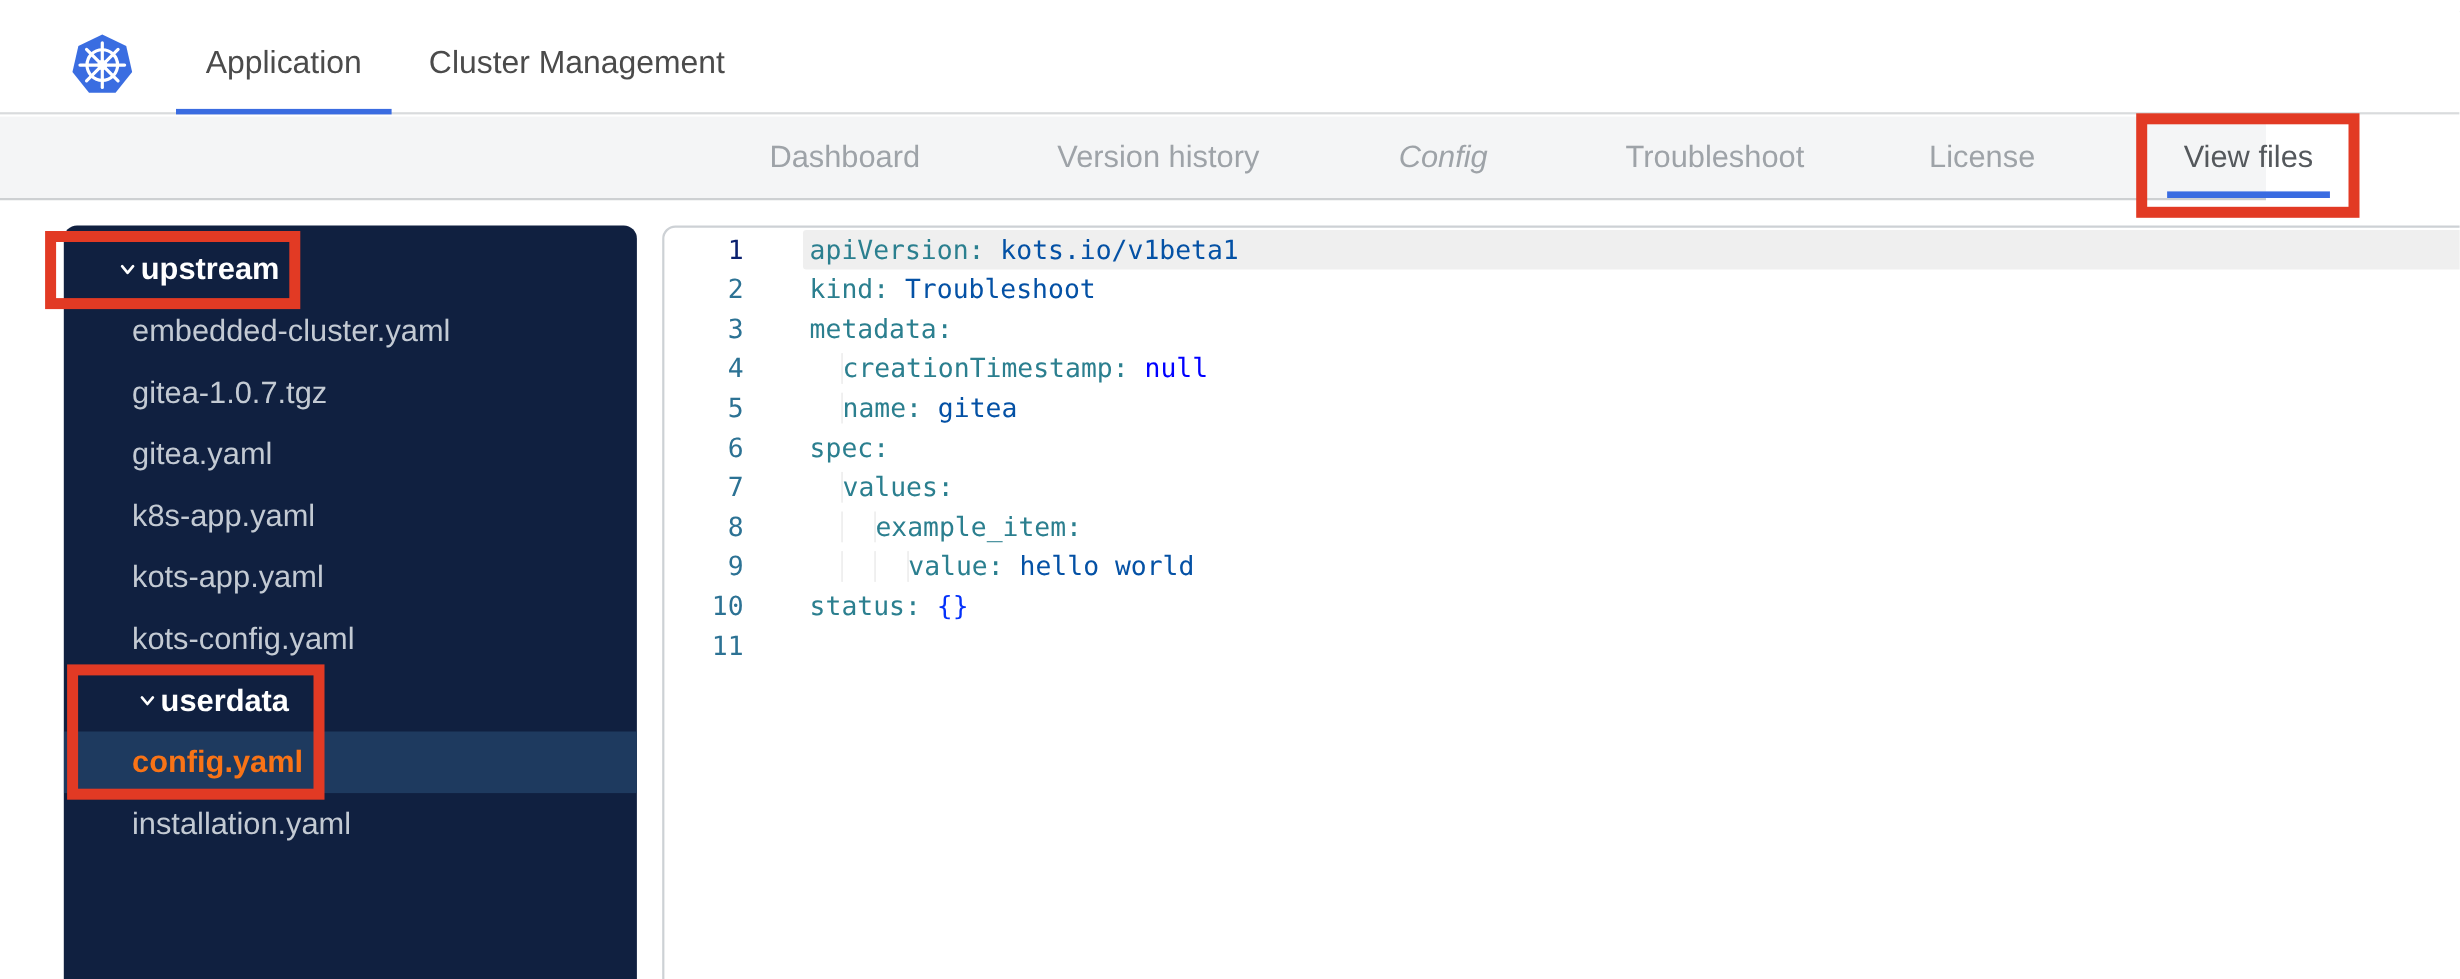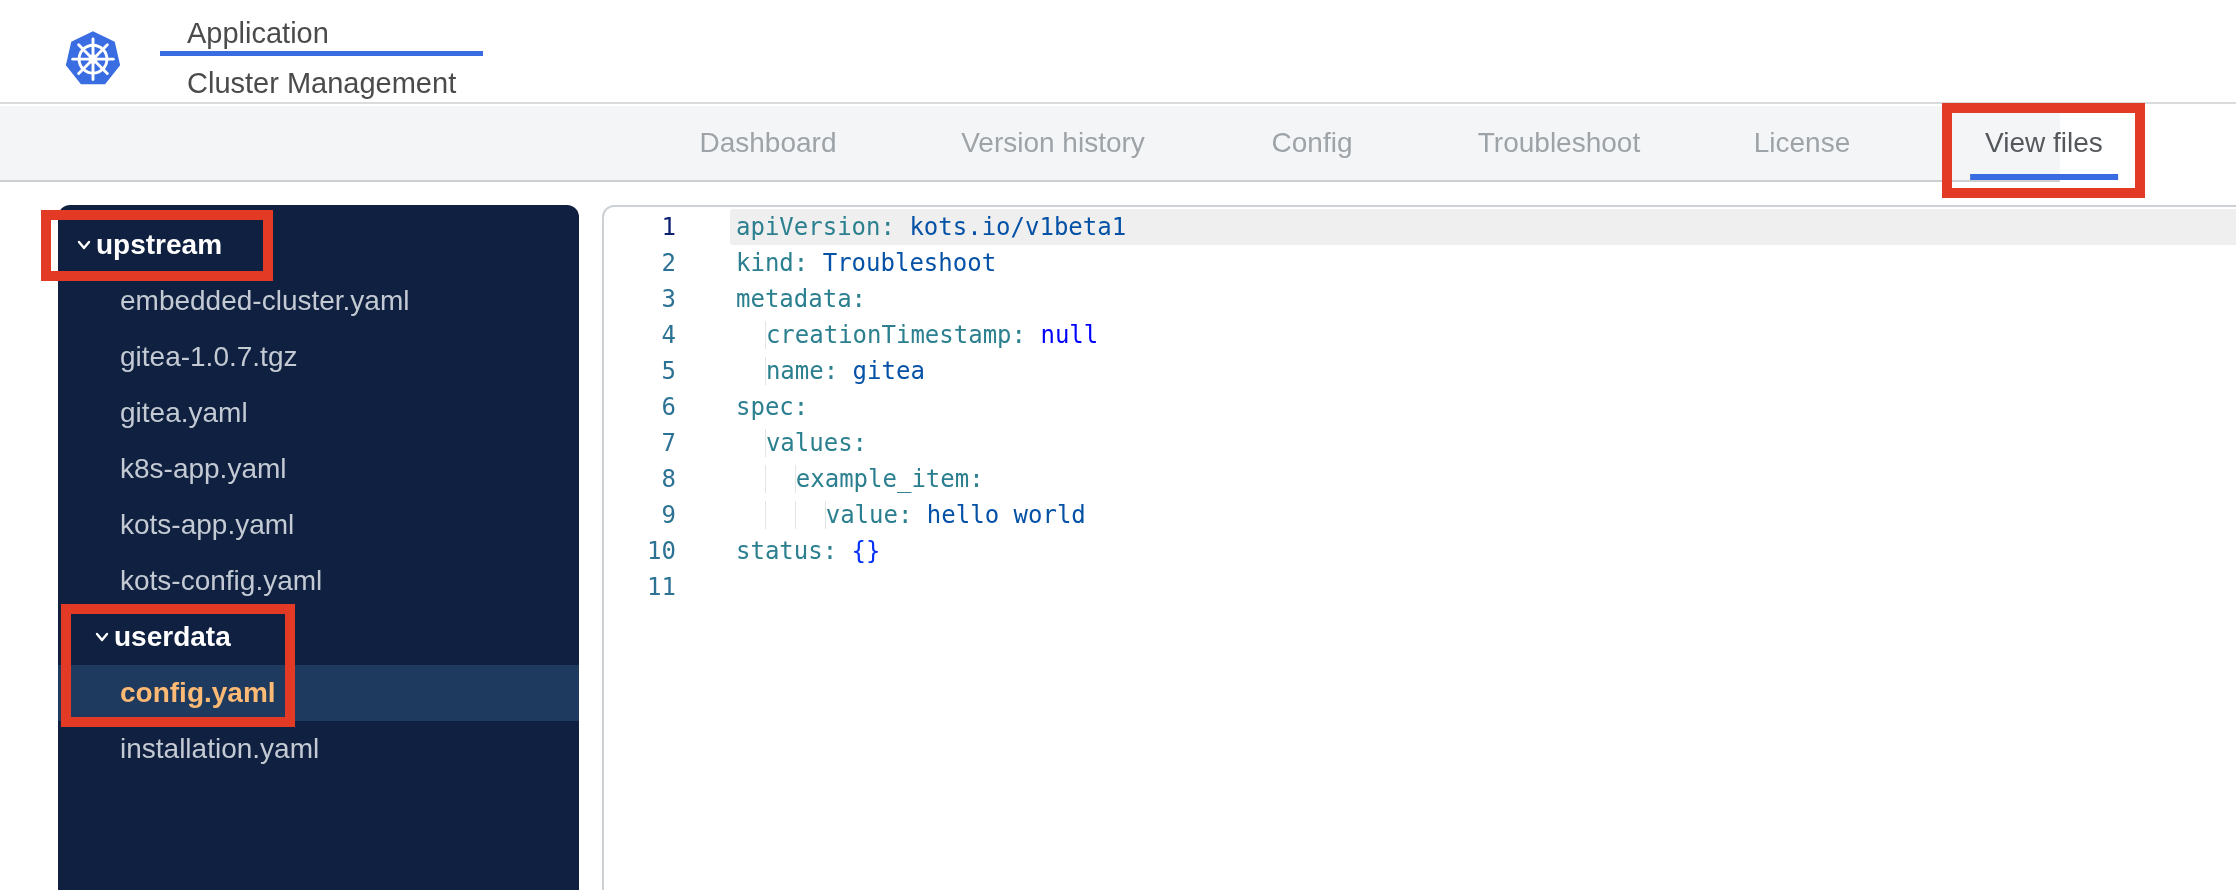--- a/index.html
+++ b/index.html
@@ -8,47 +8,47 @@
 
   
   .top-hairline { position:absolute; left:0; top:10px; width:2236px; height:1px;
                   background:#e2e3e5; }
 
   
   .app-header { position:absolute; left:0; top:10px; width:2236px; height:94px;
                 background:#ffffff; border-bottom:2px solid #d9dbdd; }
   .k8s-logo { position:absolute; left:64px; top:19px; width:58px; height:58px; }
   .header-tabs { position:absolute; left:160px; top:0; height:94px;
-                 display:flex; gap:7px;flex-direction:column; }
+                 display:flex; gap:7px; }
   .header-tab { display:flex; align-items:center; padding:0 27px; height:94px;
                 font-size:29px; color:var(--header_text); cursor:pointer; }
   .header-tab.active { font-weight:500; border-bottom:5px solid var(--accent); padding-top:5px; }
 
   
   .sub-nav { position:absolute; left:0; top:106px; width:2060px; height:76px;
              background:var(--nav_bg); border-bottom:2px solid #cdd0d2; }
   .sub-tab { position:absolute; top:0; height:74px; transform:translateX(-50%);
              display:flex; align-items:center; padding:0 15px;
              font-size:28px; color:var(--tab_inactive); cursor:pointer; white-space:nowrap; }
   .sub-tab.active { color:var(--tab_active); border-bottom:6px solid var(--accent); padding-top:6px; }
   .sub-tab.t-dashboard { left:768px; }
   .sub-tab.t-version-history { left:1053px; }
-  .sub-tab.t-config { left:1312px; }
+  .sub-tab.t-config { left:1312px;font-style:italic; }
   .sub-tab.t-troubleshoot { left:1559px; }
   .sub-tab.t-license { left:1802px; }
   .sub-tab.t-view-files { left:2044px; }
 
   
   .sidebar { position:absolute; left:58px; top:205px; width:521px; height:685px;
              background:var(--sidebar_bg); border-radius:12px 12px 0 0;
              padding-top:12px; overflow:hidden; }
   .tree-row { height:56px; display:flex; align-items:center;
               font-size:28px; color:var(--sidebar_text); cursor:pointer; white-space:nowrap; }
-  .tree-row.folder { color:#ffffff; font-weight:bold; }
-  .tree-row.selected { background:var(--sidebar_selected); color:#fdba74; font-weight:bold; }
+  .tree-row.folder { color:#ffffff; font-weight:bold;margin-left:32px; }
+  .tree-row.selected { background:var(--sidebar_selected); color:#f97316; font-weight:bold; }
   .tree-row.folder.lvl0 { padding-left:17px; }
   .tree-row.file.lvl1   { padding-left:61px; }
   .tree-row.folder.lvl1 { padding-left:35px;align-items:center; }
   .tree-row.file.lvl2   { padding-left:61px; }
   .chev { width:18px; height:18px; display:inline-flex; margin-right:2px; flex:0 0 auto; }
   .tree-label { padding-left:1px; }
 
   
   .editor { position:absolute; left:602px; top:205px; width:1654px; height:705px;
             background:#ffffff; border:2px solid #cdd1d5; border-radius:12px 0 0 0;

